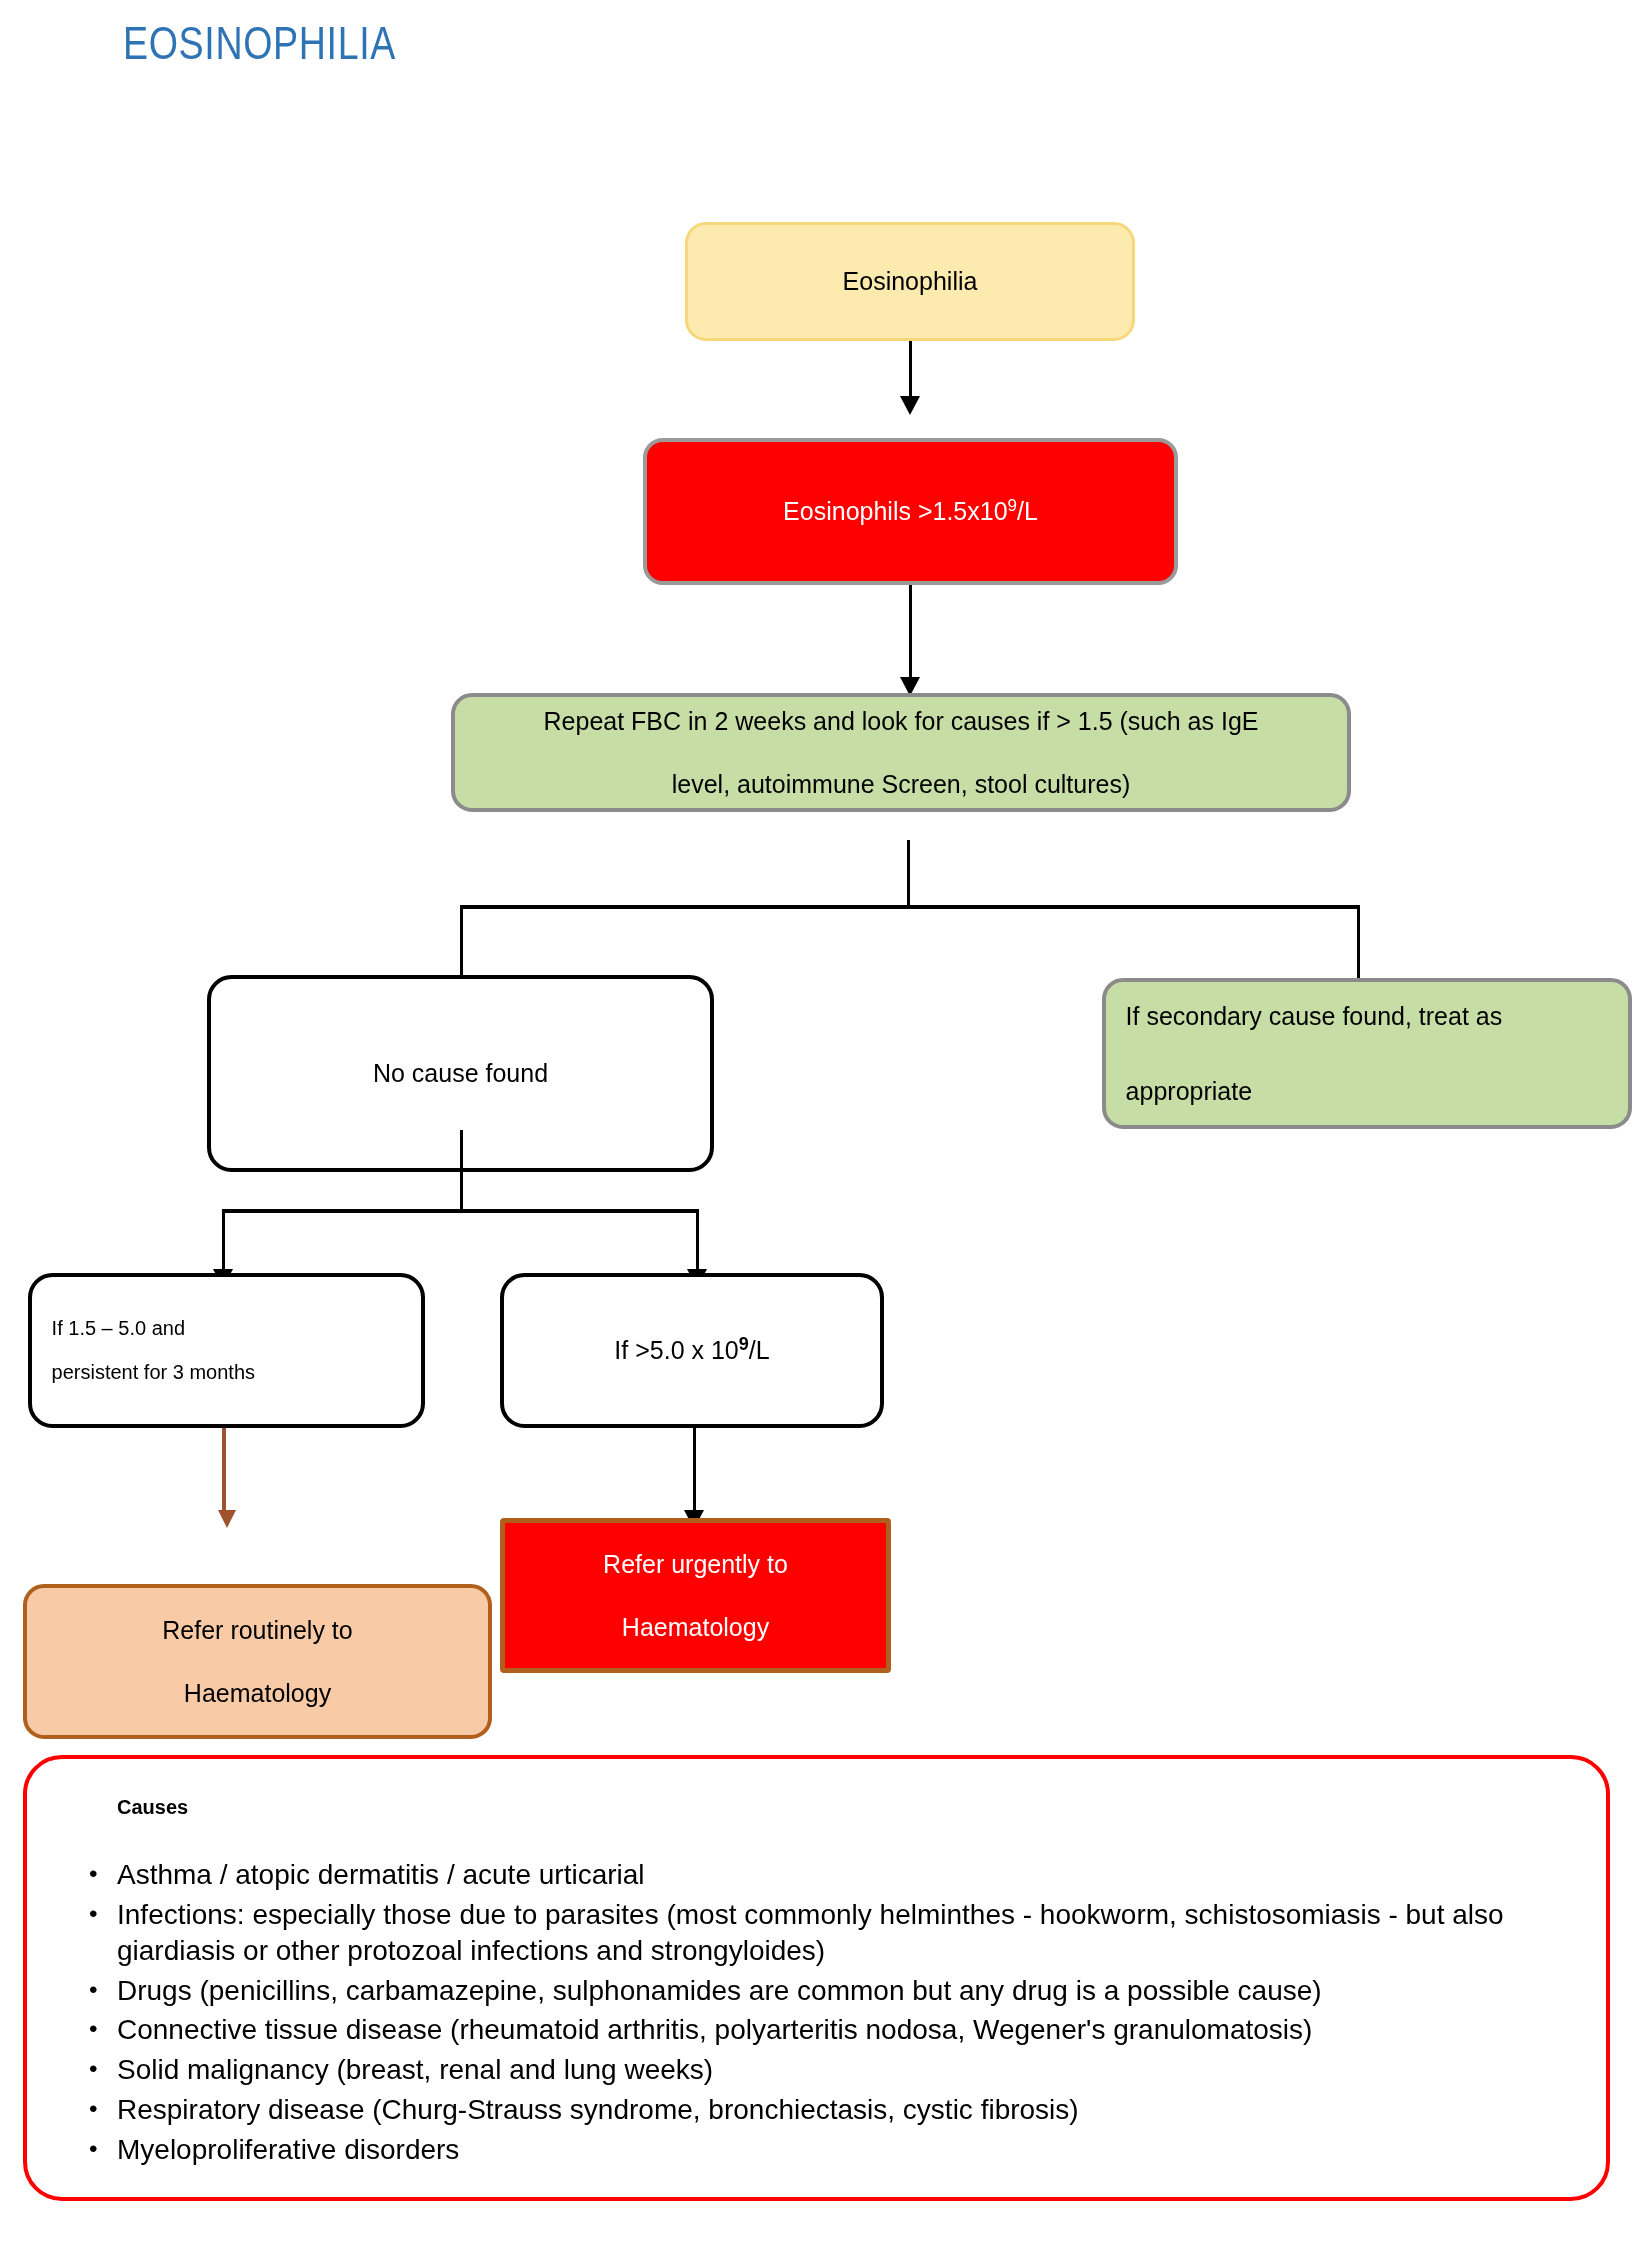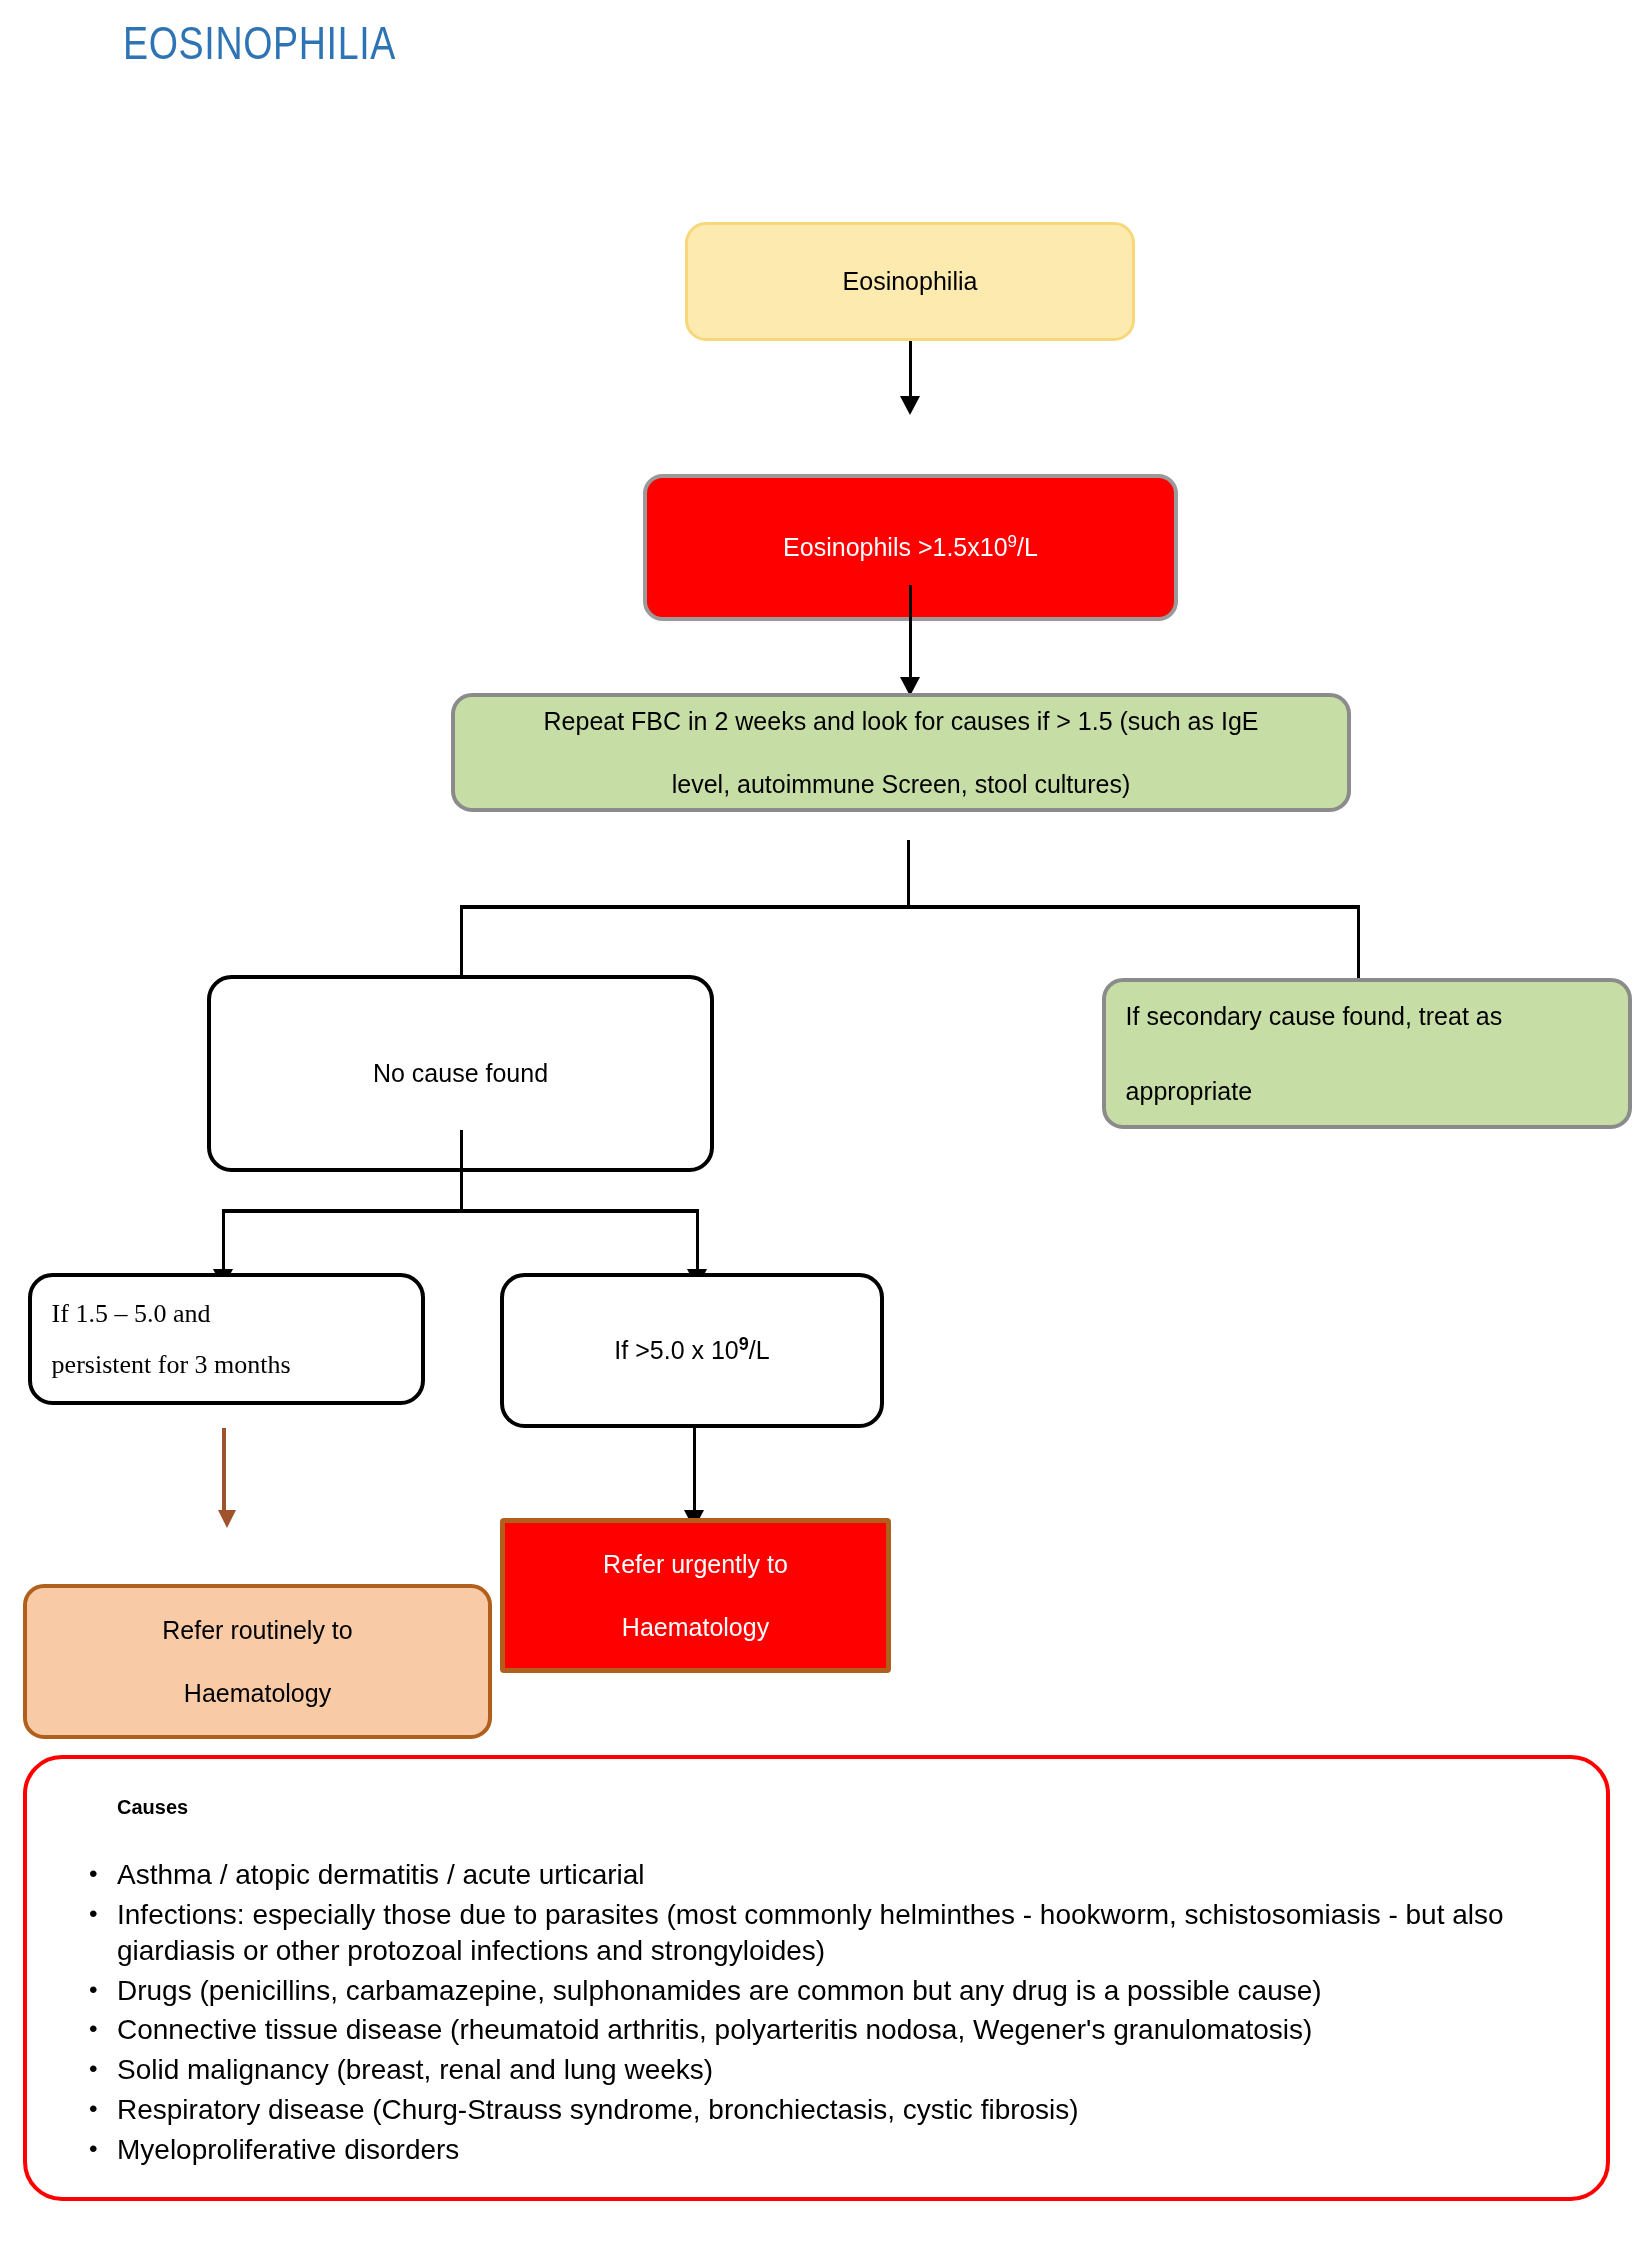--- a/index.html
+++ b/index.html
@@ -47,21 +47,20 @@
   .skin-yellow{
     background:#FDEAAF;
     border:3.3px solid #F6D77A;
     border-radius:21px;
   }
   .skin-red{
     background:#FE0000;
     border:4.1px solid #9A9A9A;
     color:#ffffff;
     border-radius:19.6px;
-    margin-top:36px;
   }
   .skin-green{
     background:#C6DDA6;
     border:4.1px solid #8B8B8B;
     border-radius:21px;
   }
   .skin-white{
     background:#ffffff;
     border:4.9px solid #000000;
     border-radius:24.5px;
@@ -167,21 +166,21 @@
     <span class="ln">appropriate</span>
   </div>
 
   <div class="vline" style="left:460px;top:1130px;height:82px;"></div>
   <div class="hline" style="left:222px;top:1209px;width:477px;"></div>
   <div class="vline" style="left:222px;top:1209px;height:65px;"></div>
   <div class="arrow" style="left:213px;top:1269px;"></div>
   <div class="vline" style="left:696px;top:1209px;height:65px;"></div>
   <div class="arrow" style="left:687px;top:1269px;"></div>
 
-  <div class="node skin-white left-al" style="left:28px;top:1273px;width:397px;height:132px;font-size:26px;font-family:Liberation Serif, serif;">
+  <div class="node skin-white left-al" style="left:28px;top:1273px;width:397px;height:155px;font-size:20px;">
     <span class="ln">If 1.5 – 5.0 and</span>
     <span class="ln" style="margin-top:11.5px;">persistent for 3 months</span>
   </div>
 
   <div class="node skin-white" style="left:500px;top:1273px;width:384px;height:155px;">
     <span class="ln"><span>If &gt;5.0 x 10</span><span class="sup-b">9</span><span>/L</span></span>
   </div>
 
   <div class="vline brown" style="left:222px;top:1428px;height:88px;"></div>
   <div class="arrow brown" style="left:218px;top:1510px;"></div>

